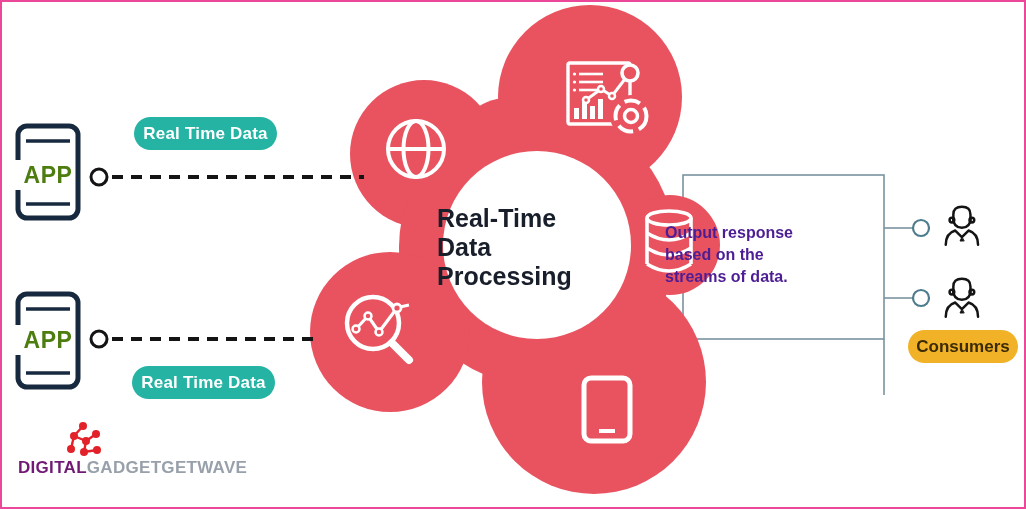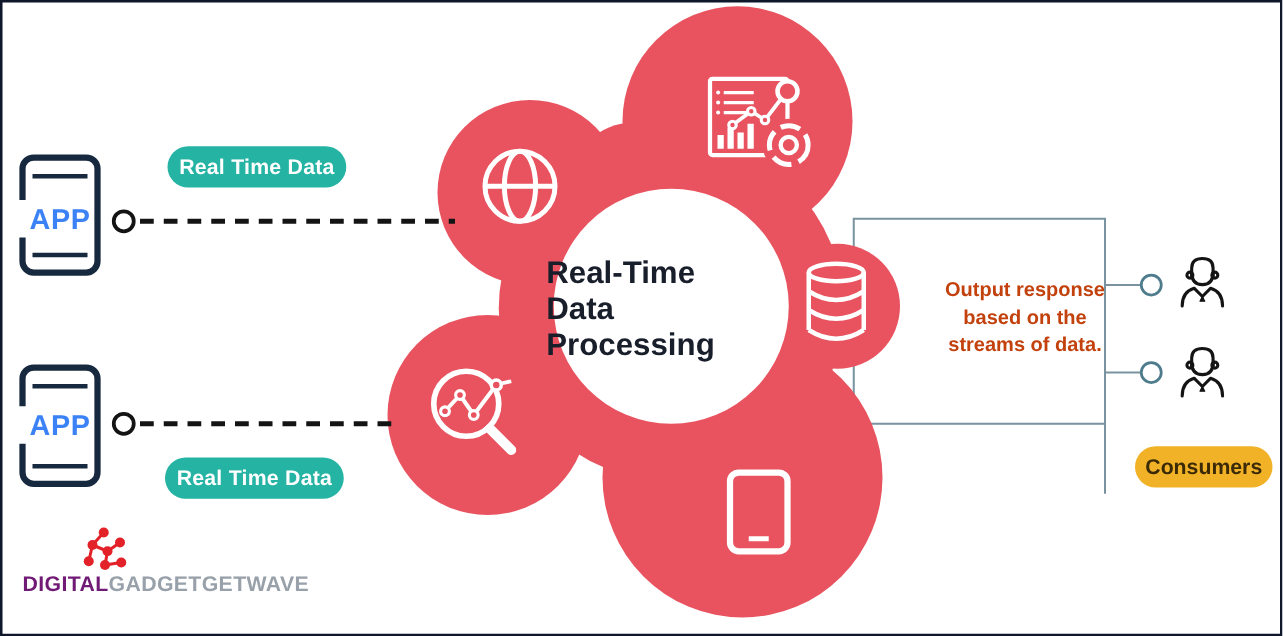--- a/index.html
+++ b/index.html
@@ -1,43 +1,43 @@
 <!DOCTYPE html>
 <html><head>
 <meta charset="utf-8">
 <style>
   html,body{margin:0;padding:0;background:#fff;}
   .canvas{
     position:relative;width:1026px;height:509px;box-sizing:border-box;
-    background:#ffffff;border:2px solid #0f172a;overflow:hidden;
+    background:#ffffff;border:2px solid #ec4899;overflow:hidden;
     font-family:"Liberation Sans", sans-serif;
   }
   .layer{position:absolute;left:0;top:0;}
   .badge-teal{
     position:absolute;width:143px;height:33px;border-radius:17px;
     background:#25b3a4;color:#ffffff;font-weight:bold;font-size:17px;
     display:flex;align-items:center;justify-content:center;letter-spacing:.2px;
   }
   .badge-yellow{
     position:absolute;width:110px;height:33px;border-radius:17px;
     background:#f2b228;color:#3a2a05;font-weight:bold;font-size:17px;
     display:flex;align-items:center;justify-content:center;
   }
   .app-label{
     position:absolute;width:62px;text-align:center;font-weight:bold;
-    font-size:23px;color:#3b82f6;letter-spacing:.5px;
+    font-size:23px;color:#4d7c0f;letter-spacing:.5px;
   }
   .center-title{
     position:absolute;left:435px;top:202px;width:200px;text-align:left;
     font-weight:bold;font-size:25px;line-height:29px;color:#191e2b;
     white-space:pre-line;
   }
   .output-text{
-    position:absolute;left:728px;top:220px;width:180px;text-align:center;
-    font-weight:bold;font-size:16px;line-height:22px;color:#c2410c;
+    position:absolute;left:663px;top:220px;width:180px;text-align:left;
+    font-weight:bold;font-size:16px;line-height:22px;color:#4c1d95;
     white-space:pre-line;
   }
   .logo{position:absolute;left:16px;top:456px;font-size:17px;letter-spacing:.3px;}
   .logo-bold{font-weight:bold;color:#701a75;}
   .logo-light{font-weight:bold;color:#98a0aa;}
 </style>
 </head>
 <body>
 
 <div class="canvas">
@@ -187,19 +187,19 @@
   <div class="app-label" style="left:15px;top:325px">APP</div>
 
   <div class="center-title">Real-Time
 Data
 Processing</div>
 
   <div class="output-text">Output response
 based on the
 streams of data.</div>
 
-  <div class="badge-yellow" style="left:906px;top:355px">Consumers</div>
+  <div class="badge-yellow" style="left:906px;top:328px">Consumers</div>
 
   <div class="logo">
     <span class="logo-bold">DIGITAL</span><span class="logo-light">GADGETGETWAVE</span>
   </div>
 
 </div>
 
 </body></html>

